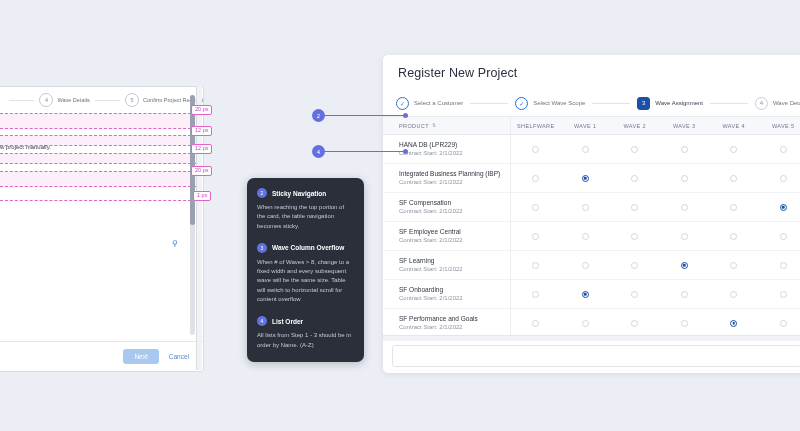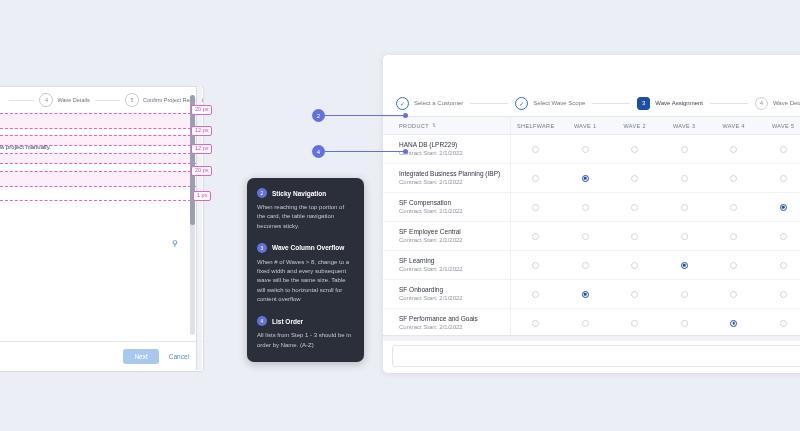--- a/index.html
+++ b/index.html
@@ -476,20 +476,21 @@
 
   <div class="note-head">
     <div class="note-badge">4</div>
     <div class="note-title">List Order</div>
   </div>
   <p class="note-body last">All lists from Step 1 - 3 should be in order by Name. (A-Z)</p>
 </div>
 
 <div id="register-card">
 
+  <div id="card-title">Register New Project</div>
 
   <div id="card-stepper">
     <div class="rstep">
       <div class="rstep-circle done">✓</div>
       <div class="rstep-label">Select a Customer</div>
     </div>
     <div class="rstep-line"></div>
     <div class="rstep">
       <div class="rstep-circle done">✓</div>
       <div class="rstep-label">Select Wave Scope</div>

